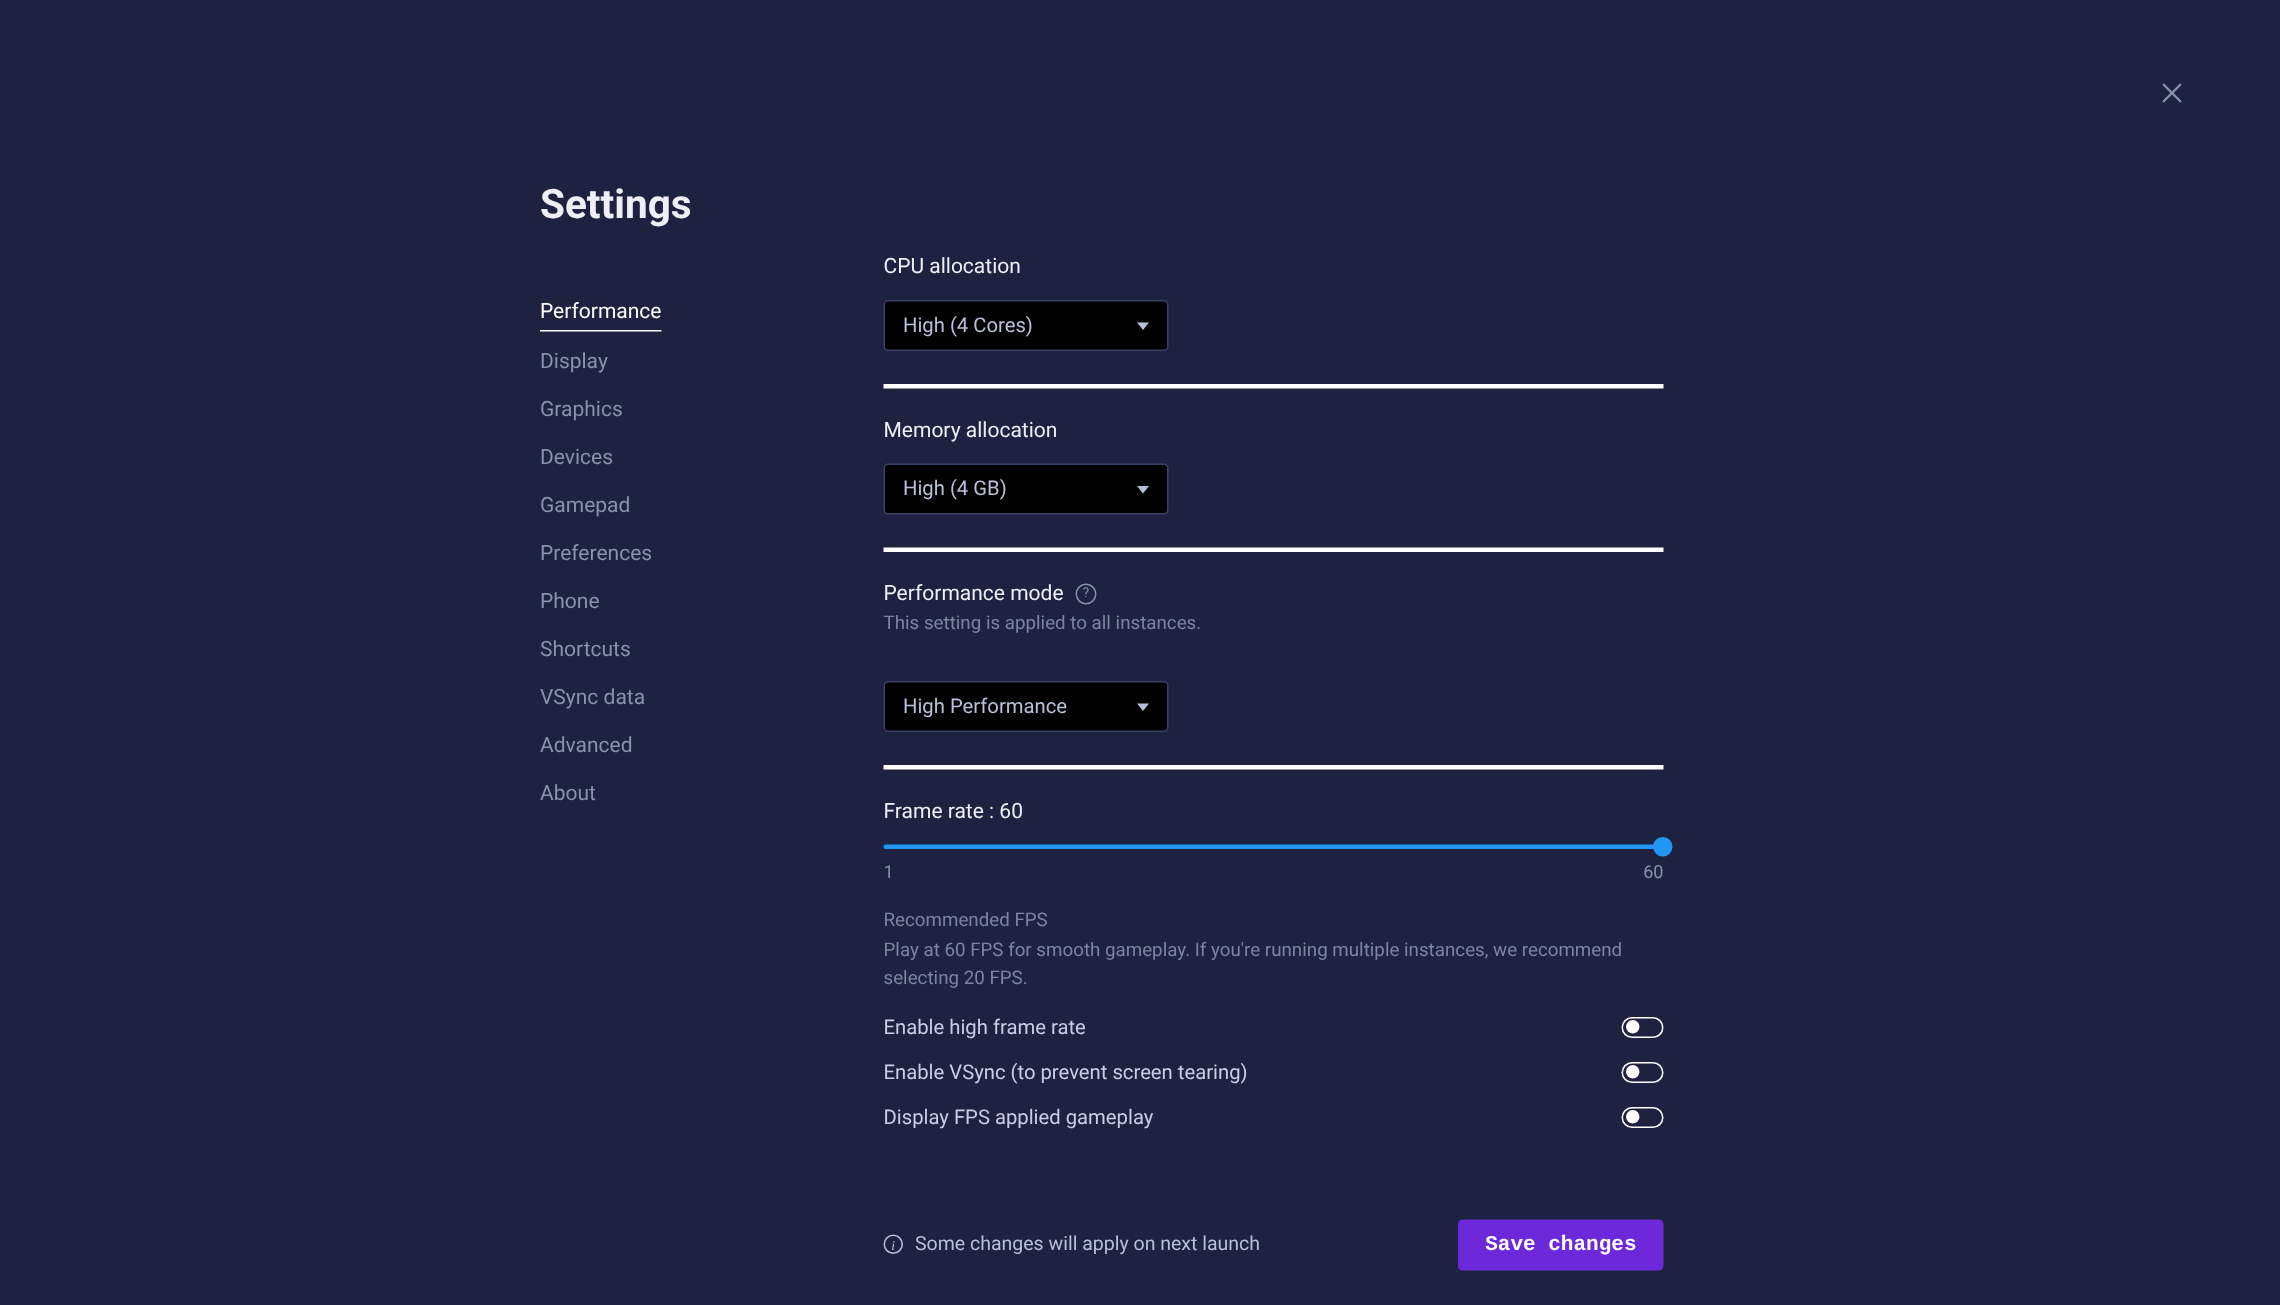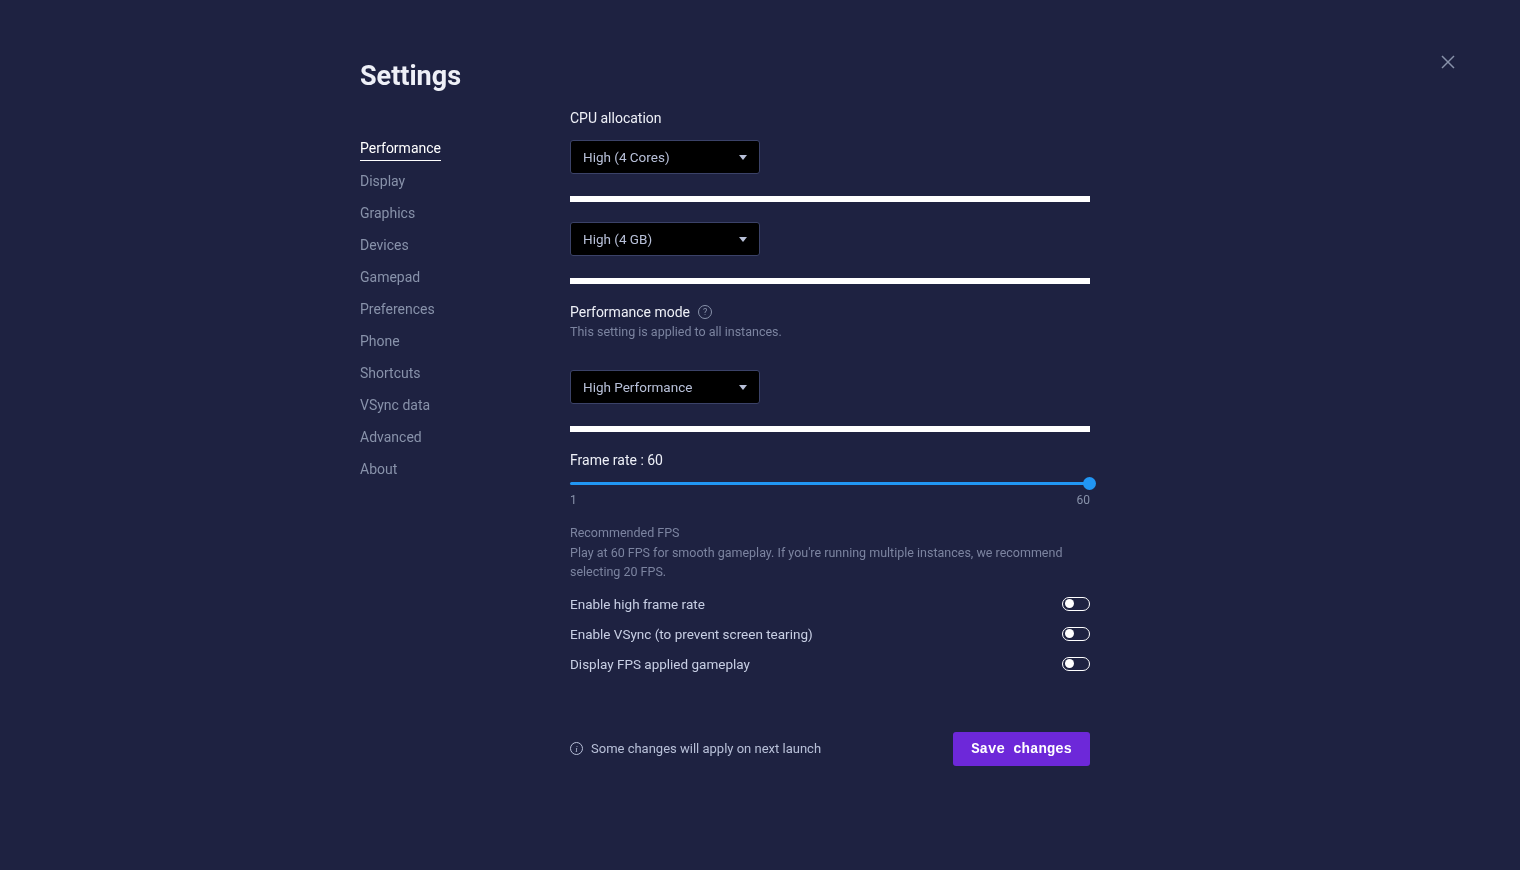--- a/index.html
+++ b/index.html
@@ -20,22 +20,23 @@
     height: 24px;
     cursor: pointer;
     display: flex;
     align-items: center;
     justify-content: center;
     color: #8892aa;
   }
   .close-btn svg { width: 16px; height: 16px; }
   .container {
     display: flex;
-    padding-top: 60px;
+    padding-top: 120px;
     padding-left: 360px;
+    gap: 19px;
   }
   .sidebar {
     width: 210px;
     flex-shrink: 0;
   }
   .sidebar h1 {
     font-size: 27px;
     font-weight: 700;
     color: #eef0f7;
     margin-bottom: 40px;
@@ -55,21 +56,21 @@
     padding-bottom: 4px;
     margin-bottom: 4px;
   }
   .content {
     flex: 1;
     max-width: 520px;
     padding-top: 50px;
   }
   .section {
     padding-bottom: 22px;
-    border-bottom: 6px solid #ffffff;
+    border-bottom: 3px solid #ffffff;
     margin-bottom: 20px;
   }
   .section:last-of-type { border-bottom: none; }
   .section-label {
     font-size: 14px;
     color: #eef0f7;
     margin-bottom: 14px;
     display: flex;
     align-items: center;
     gap: 8px;
@@ -237,20 +238,21 @@
 
     <div class="section">
       <div class="section-label">CPU allocation</div>
       <div class="dropdown">
         <span>High (4 Cores)</span>
         <span class="caret"></span>
       </div>
     </div>
 
     <div class="section">
+      <div class="section-label">Memory allocation</div>
       <div class="dropdown">
         <span>High (4 GB)</span>
         <span class="caret"></span>
       </div>
     </div>
 
     <div class="section">
       <div class="section-label">
         <span>Performance mode</span>
         <span class="help-icon">?</span>

